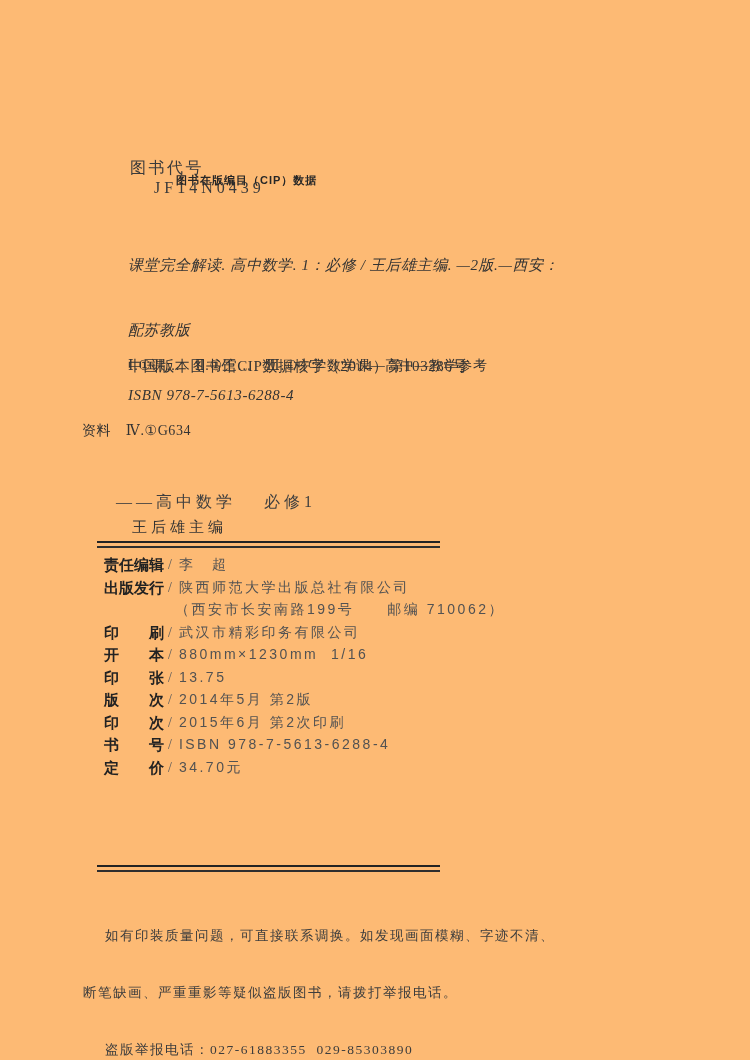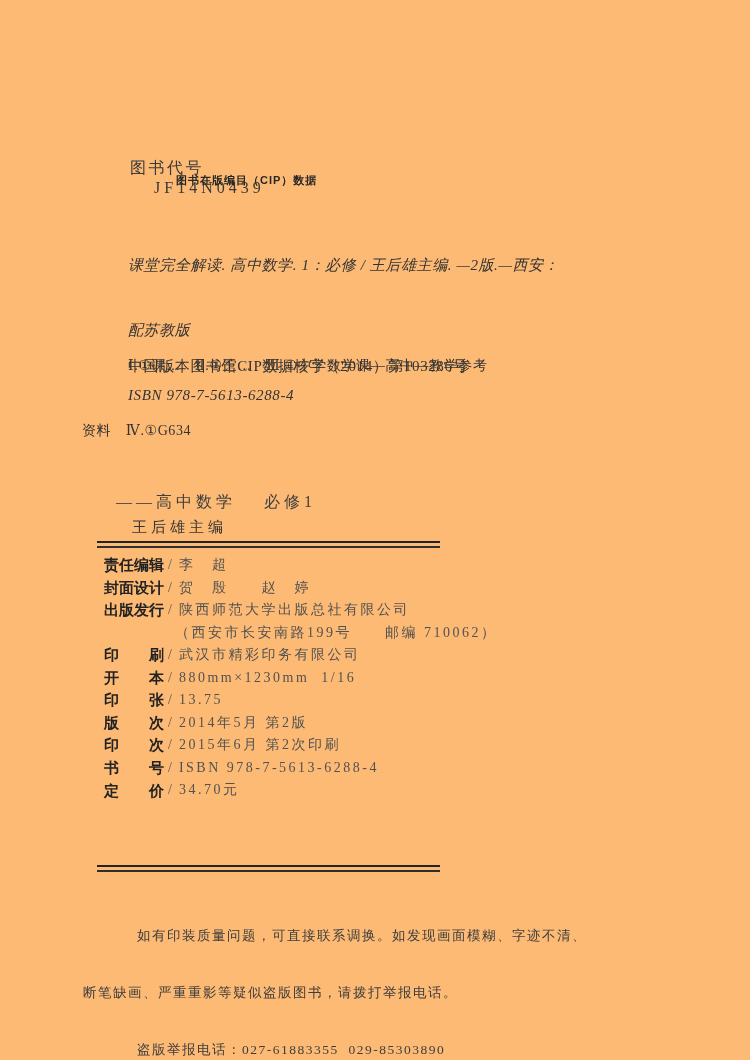--- a/index.html
+++ b/index.html
@@ -63,31 +63,31 @@
   .colophon { top: 553px; left: 104px; }
   .crow { height: 22.55px; line-height: 22.55px; white-space: pre; }
   .crow .lbl {
     display: inline-block; width: 62px;
     font-family: "Liberation Sans", "DejaVu Sans", sans-serif;
     font-weight: bold; font-size: 15px; color: #222; letter-spacing: 0px;
     vertical-align: middle;
   }
   .crow .sep { color: #5a5a5a; margin: 0 7px 0 2px; font-size: 14px; }
   .crow .val {
-    font-family: Liberation Serif, serif;
+    font-family: Liberation Sans, sans-serif;
     font-size: 14px; color: #525252; letter-spacing: 2.5px; white-space: pre;
   }
 
   
   .footer {
     top: 888px; left: 83px; width: 540px;
     font-size: 13.5px; line-height: 19px; letter-spacing: 1.5px; color: #3d3d3d;
     white-space: pre;
   }
-  .footer .f-indent { margin-left: 54px; }
+  .footer .f-indent { margin-left: 22px; }
 </style>
 </head>
 <body>
 
 <div class="page">
 
   <div class="abs bookcode">
     <span>图书代号</span>
     <span class="code">JF14N0439</span>
   </div>
@@ -107,21 +107,20 @@
 
   <div class="abs cip-registry">中国版本图书馆CIP数据核字（2014）第103286号</div>
 
   <div class="abs book-subtitle">——高中数学　 必修1</div>
   <div class="abs book-editor">王后雄主编</div>
 
   <div class="abs double-rule rule-1"></div>
 
   <div class="abs colophon">
     <div class="crow"><span class="lbl">责任编辑</span><span class="sep">/</span><span class="val">李　超</span></div>
-    <div class="crow"><span class="lbl">封面设计</span><span class="sep">/</span><span class="val">贺　殷　　赵　婷</span></div>
     <div class="crow"><span class="lbl">出版发行</span><span class="sep">/</span><span class="val">陕西师范大学出版总社有限公司</span></div>
     <div class="crow"><span class="lbl"></span><span class="sep"></span><span class="val">（西安市长安南路199号　　邮编 710062）</span></div>
     <div class="crow"><span class="lbl">印　　刷</span><span class="sep">/</span><span class="val">武汉市精彩印务有限公司</span></div>
     <div class="crow"><span class="lbl">开　　本</span><span class="sep">/</span><span class="val">880mm×1230mm  1/16</span></div>
     <div class="crow"><span class="lbl">印　　张</span><span class="sep">/</span><span class="val">13.75</span></div>
     <div class="crow"><span class="lbl">版　　次</span><span class="sep">/</span><span class="val">2014年5月 第2版</span></div>
     <div class="crow"><span class="lbl">印　　次</span><span class="sep">/</span><span class="val">2015年6月 第2次印刷</span></div>
     <div class="crow"><span class="lbl">书　　号</span><span class="sep">/</span><span class="val">ISBN 978-7-5613-6288-4</span></div>
     <div class="crow"><span class="lbl">定　　价</span><span class="sep">/</span><span class="val">34.70元</span></div>
   </div>

